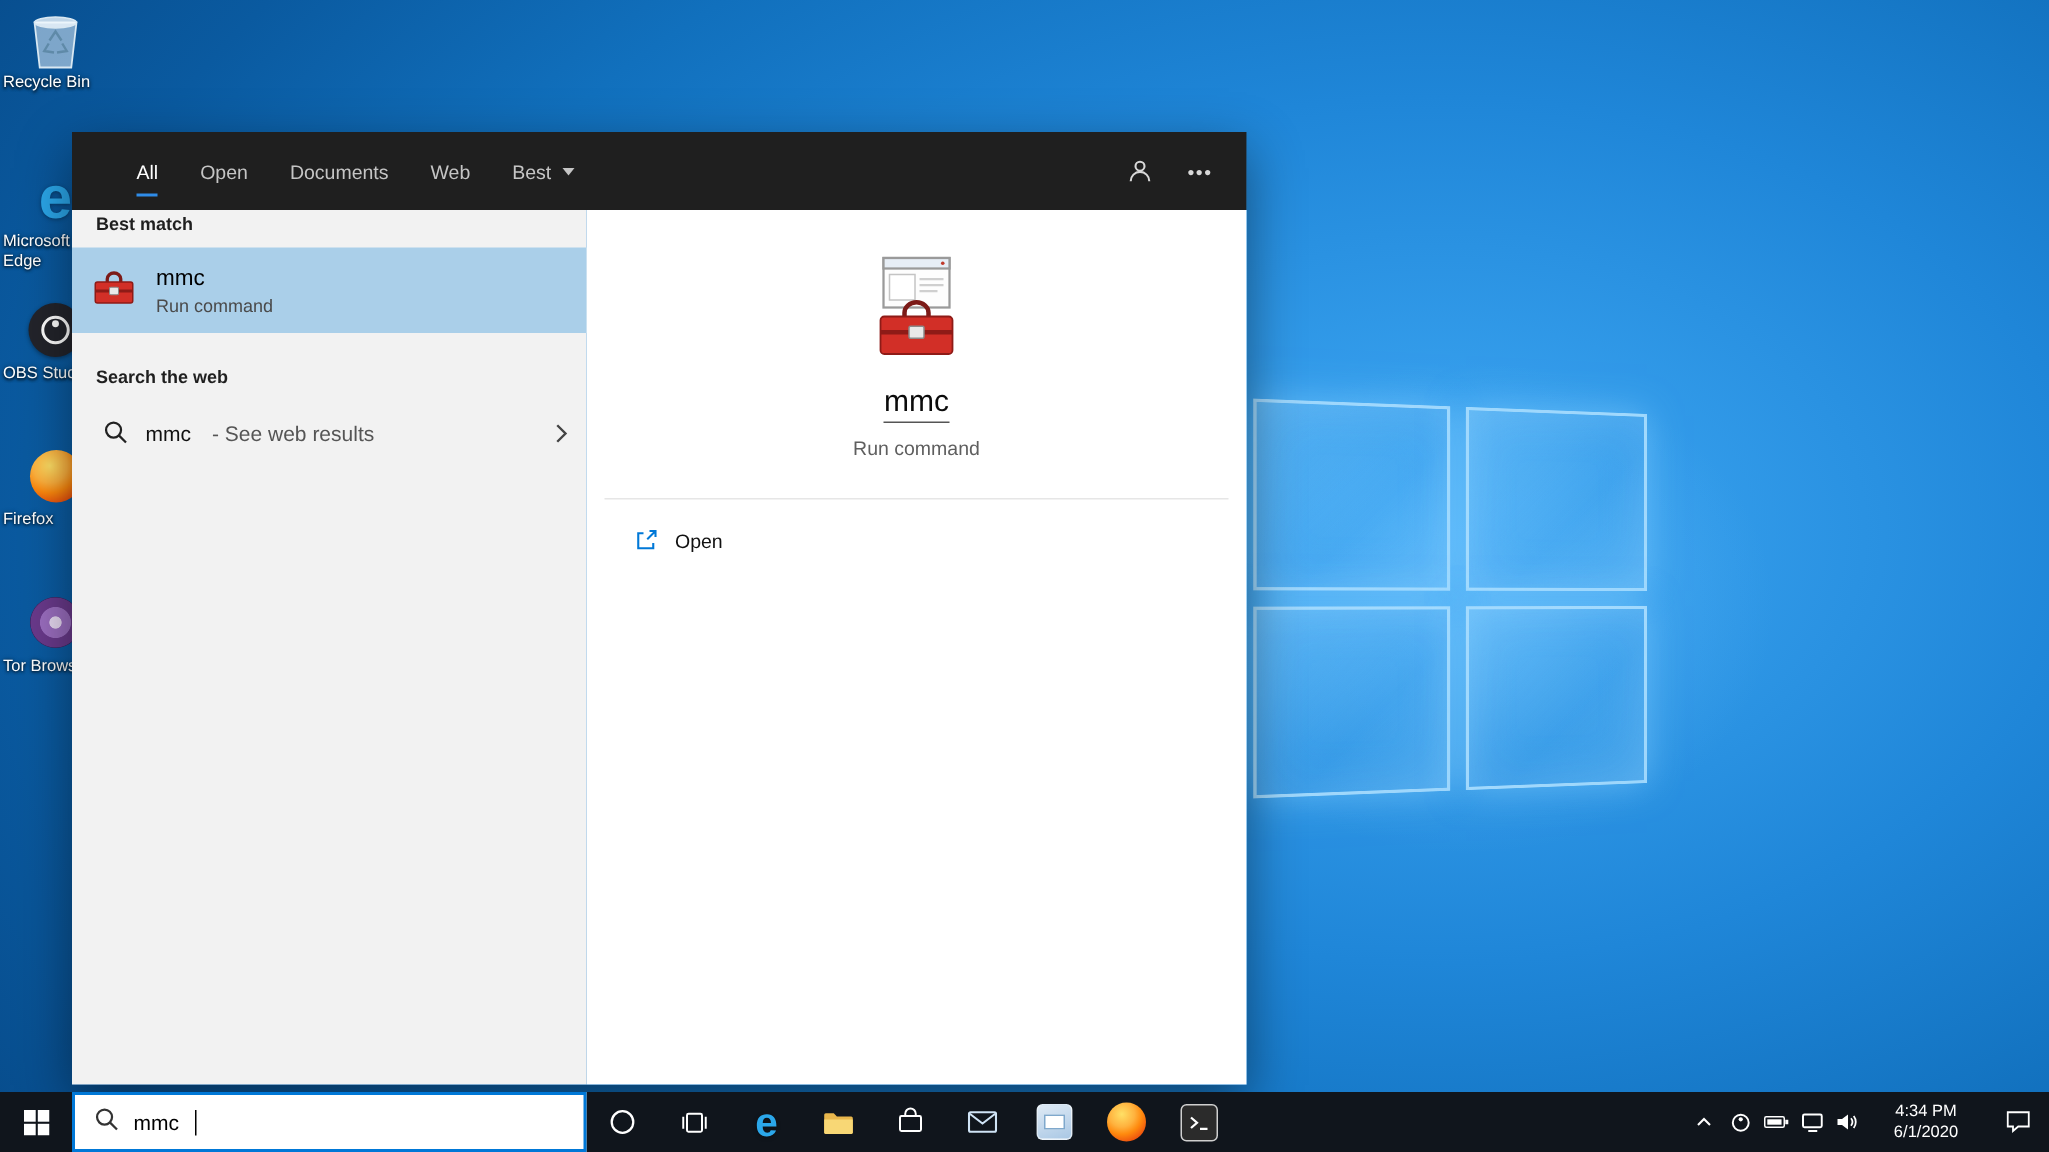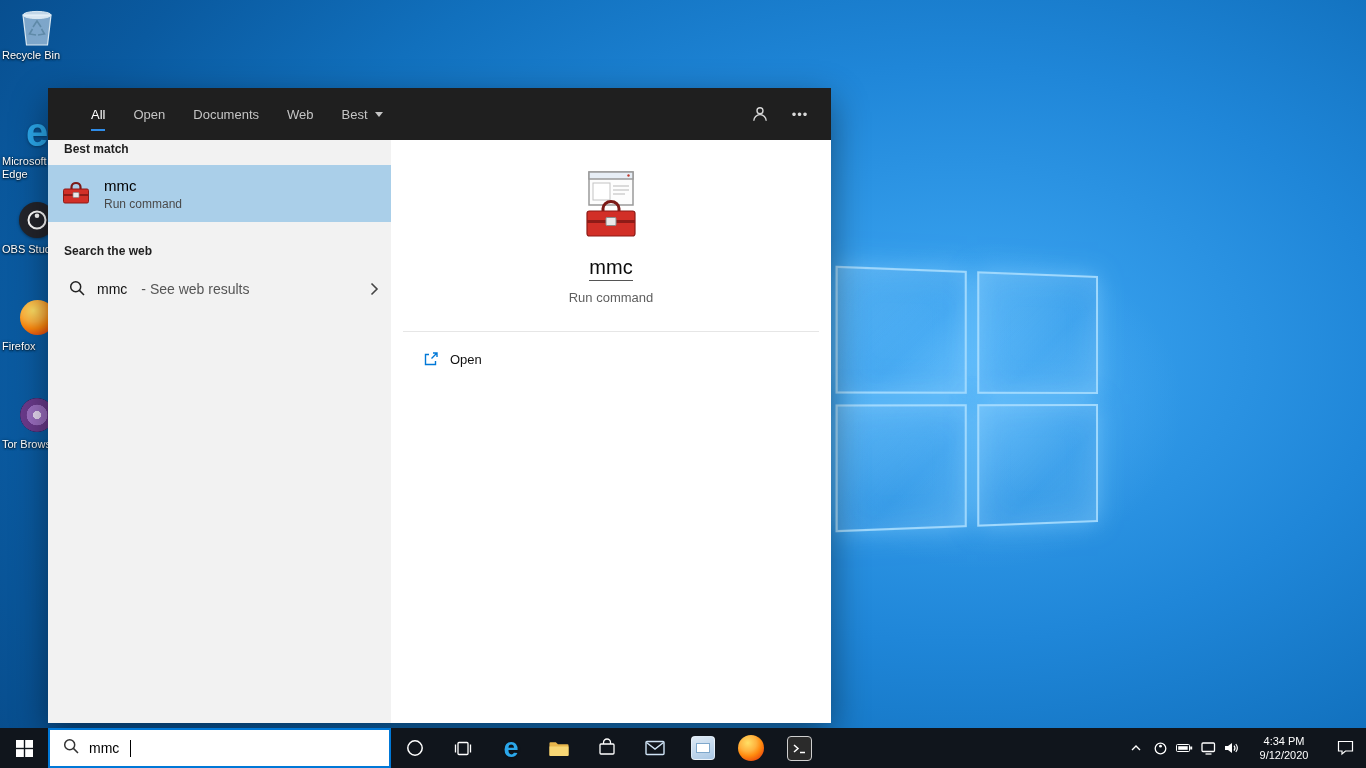--- a/index.html
+++ b/index.html
@@ -338,21 +338,21 @@
         </svg>
     </div>
     <div class="tray-btn">
       <svg width="16" height="12">
           <polygon points="1,4 4,4 8,1 8,11 4,8 1,8" fill="#fff"></polygon>
           <path d="M10 3.5 a4 4 0 0 1 0 5 M11.8 2 a6.5 6.5 0 0 1 0 8" stroke="#fff" fill="none" stroke-width="1.2"></path>
         </svg>
     </div>
     <div class="clock">
       <span>4:34 PM</span>
-      <span>9/12/2020</span>
+      <span>6/1/2020</span>
     </div>
     <div class="tray-btn ac-btn">
       <svg width="17" height="16">
           <path d="M1.5 1.5 h14 v9.5 h-7 l-3.5 3 v-3 h-3.5 z" fill="none" stroke="#fff" stroke-width="1.2"></path>
         </svg>
     </div>
   </div>
 </div>
 
 </body></html>

